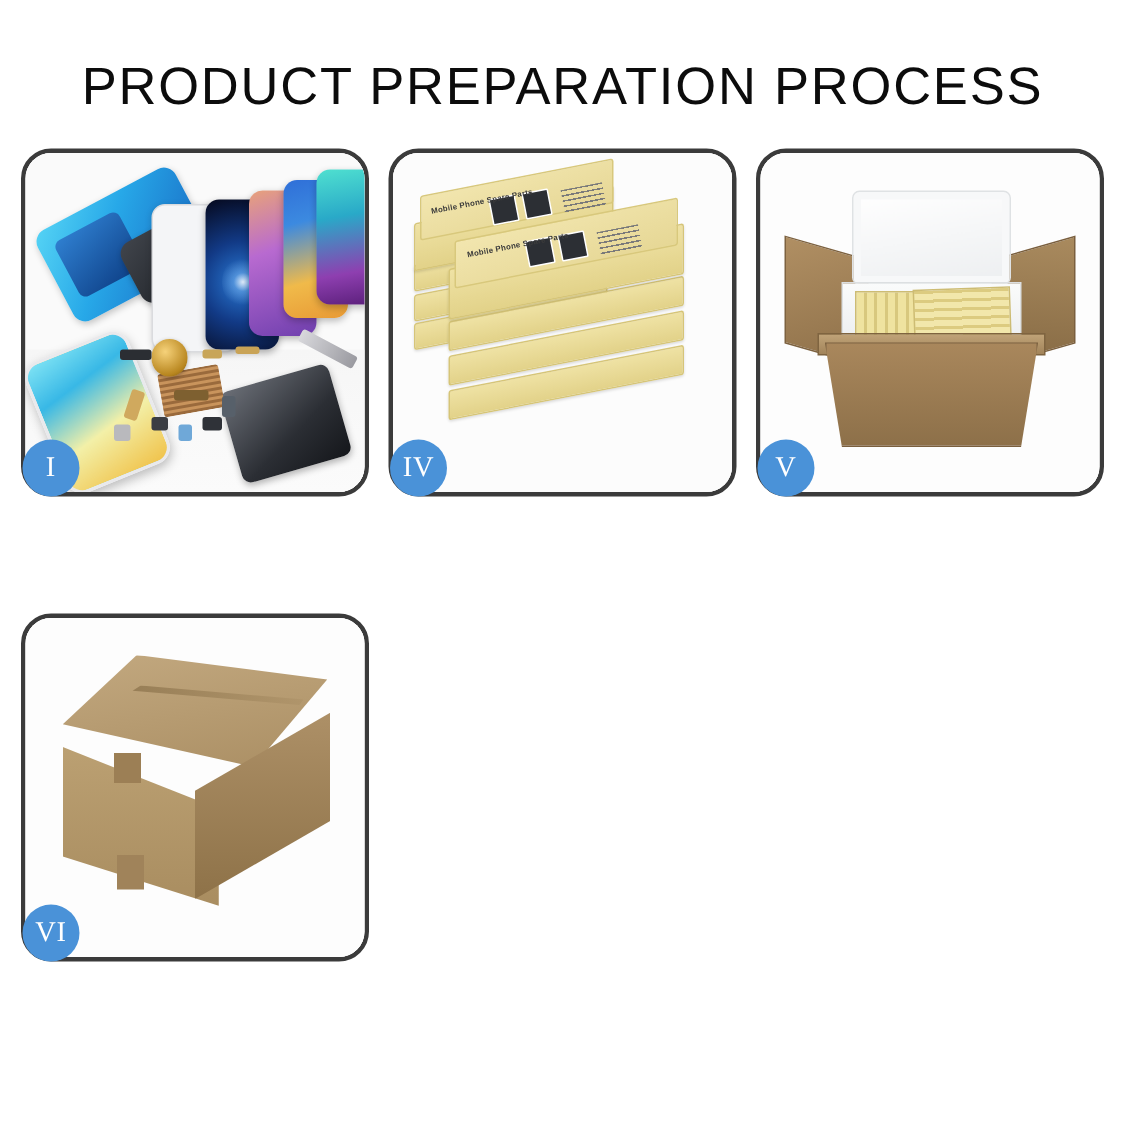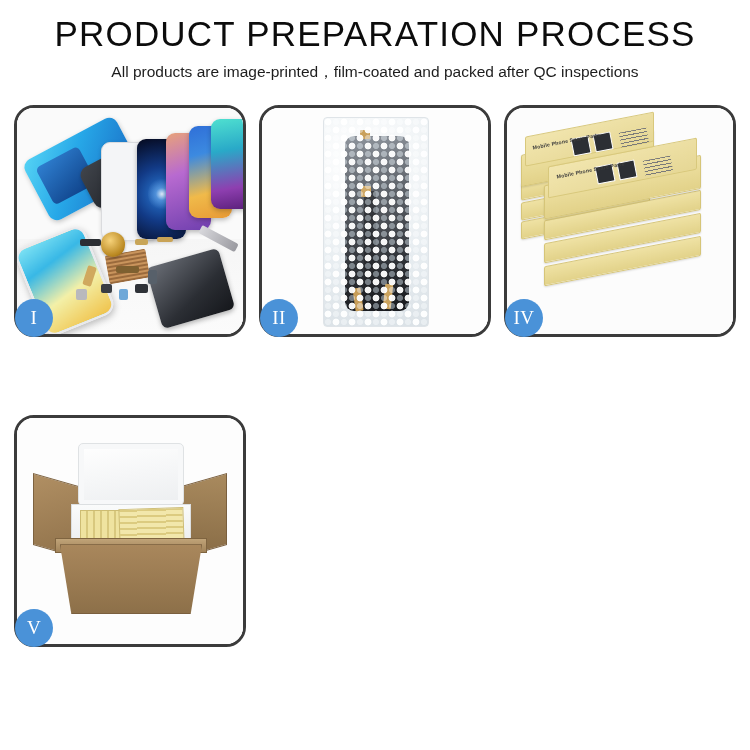--- a/index.html
+++ b/index.html
@@ -10,21 +10,21 @@
   body {
     width: 750px;
     height: 750px;
     font-family: "Liberation Sans", sans-serif;
     color: #1a1a1a;
     overflow: hidden;
     position: relative;
   }
 
   
-  .header { text-align: center; padding-top: 16px; }
+  .header { text-align: center; padding-top: 40px; }
   .title {
     font-size: 35px;
     letter-spacing: 1.2px;
     font-weight: 400;
     color: #0c0c0c;
     line-height: 1.05;
     white-space: nowrap;
   }
   .subtitle {
     margin-top: 9px;
@@ -385,21 +385,20 @@
   .s6 .tapeB2 {
     position:absolute; left:27%; top:70%; width:8%; height:10%;
     background:#a0835a;
   }
 </style>
 </head>
 <body>
 
 <div class="header">
   <div class="title">PRODUCT PREPARATION PROCESS</div>
-  <div class="subtitle">All products are image-printed，film-coated and packed after QC inspections</div>
 </div>
 
 <div class="grid">
 
   <div class="panel">
     <div class="panel-inner">
       <div class="s1">
         <div class="floor"></div>
         <div class="ph blue-film"></div>
         <div class="ph dark-small"></div>
@@ -421,36 +420,20 @@
         <div class="sp s-g"></div>
         <div class="sp s-h"></div>
         <div class="sp s-i"></div>
         <div class="sp s-j"></div>
         <div class="tweezer"></div>
       </div>
     </div>
     <div class="badge">I</div>
   </div>
 
-  <div class="panel">
-    <div class="panel-inner">
-      <div class="s2">
-        <div class="bag">
-          <div class="screen"></div>
-          <div class="flex"></div>
-          <div class="tapeA"></div>
-          <div class="tapeB"></div>
-          <div class="tapeC"></div>
-          <div class="tapeD"></div>
-          <div class="bubbles"></div>
-        </div>
-      </div>
-    </div>
-    <div class="badge">II</div>
-  </div>
 
 
   <div class="panel">
     <div class="panel-inner">
       <div class="s4">
         <div class="stack">
           <div class="rbox l1"></div>
           <div class="rbox l2"></div>
           <div class="rbox l3"></div>
           <div class="rbox r1"></div>
@@ -483,14 +466,27 @@
         <div class="foamBody"></div>
         <div class="yellowpack"></div>
         <div class="yellowpack2"></div>
         <div class="cartonRim"></div>
         <div class="cartonBody"></div>
       </div>
     </div>
     <div class="badge">V</div>
   </div>
 
+  <div class="panel">
+    <div class="panel-inner">
+      <div class="s6">
+        <div class="topface"></div>
+        <div class="leftface"></div>
+        <div class="rightface"></div>
+        <div class="seam"></div>
+        <div class="tapeA2"></div>
+        <div class="tapeB2"></div>
+      </div>
+    </div>
+    <div class="badge">VI</div>
+  </div>
 
 </div>
 
 </body></html>

